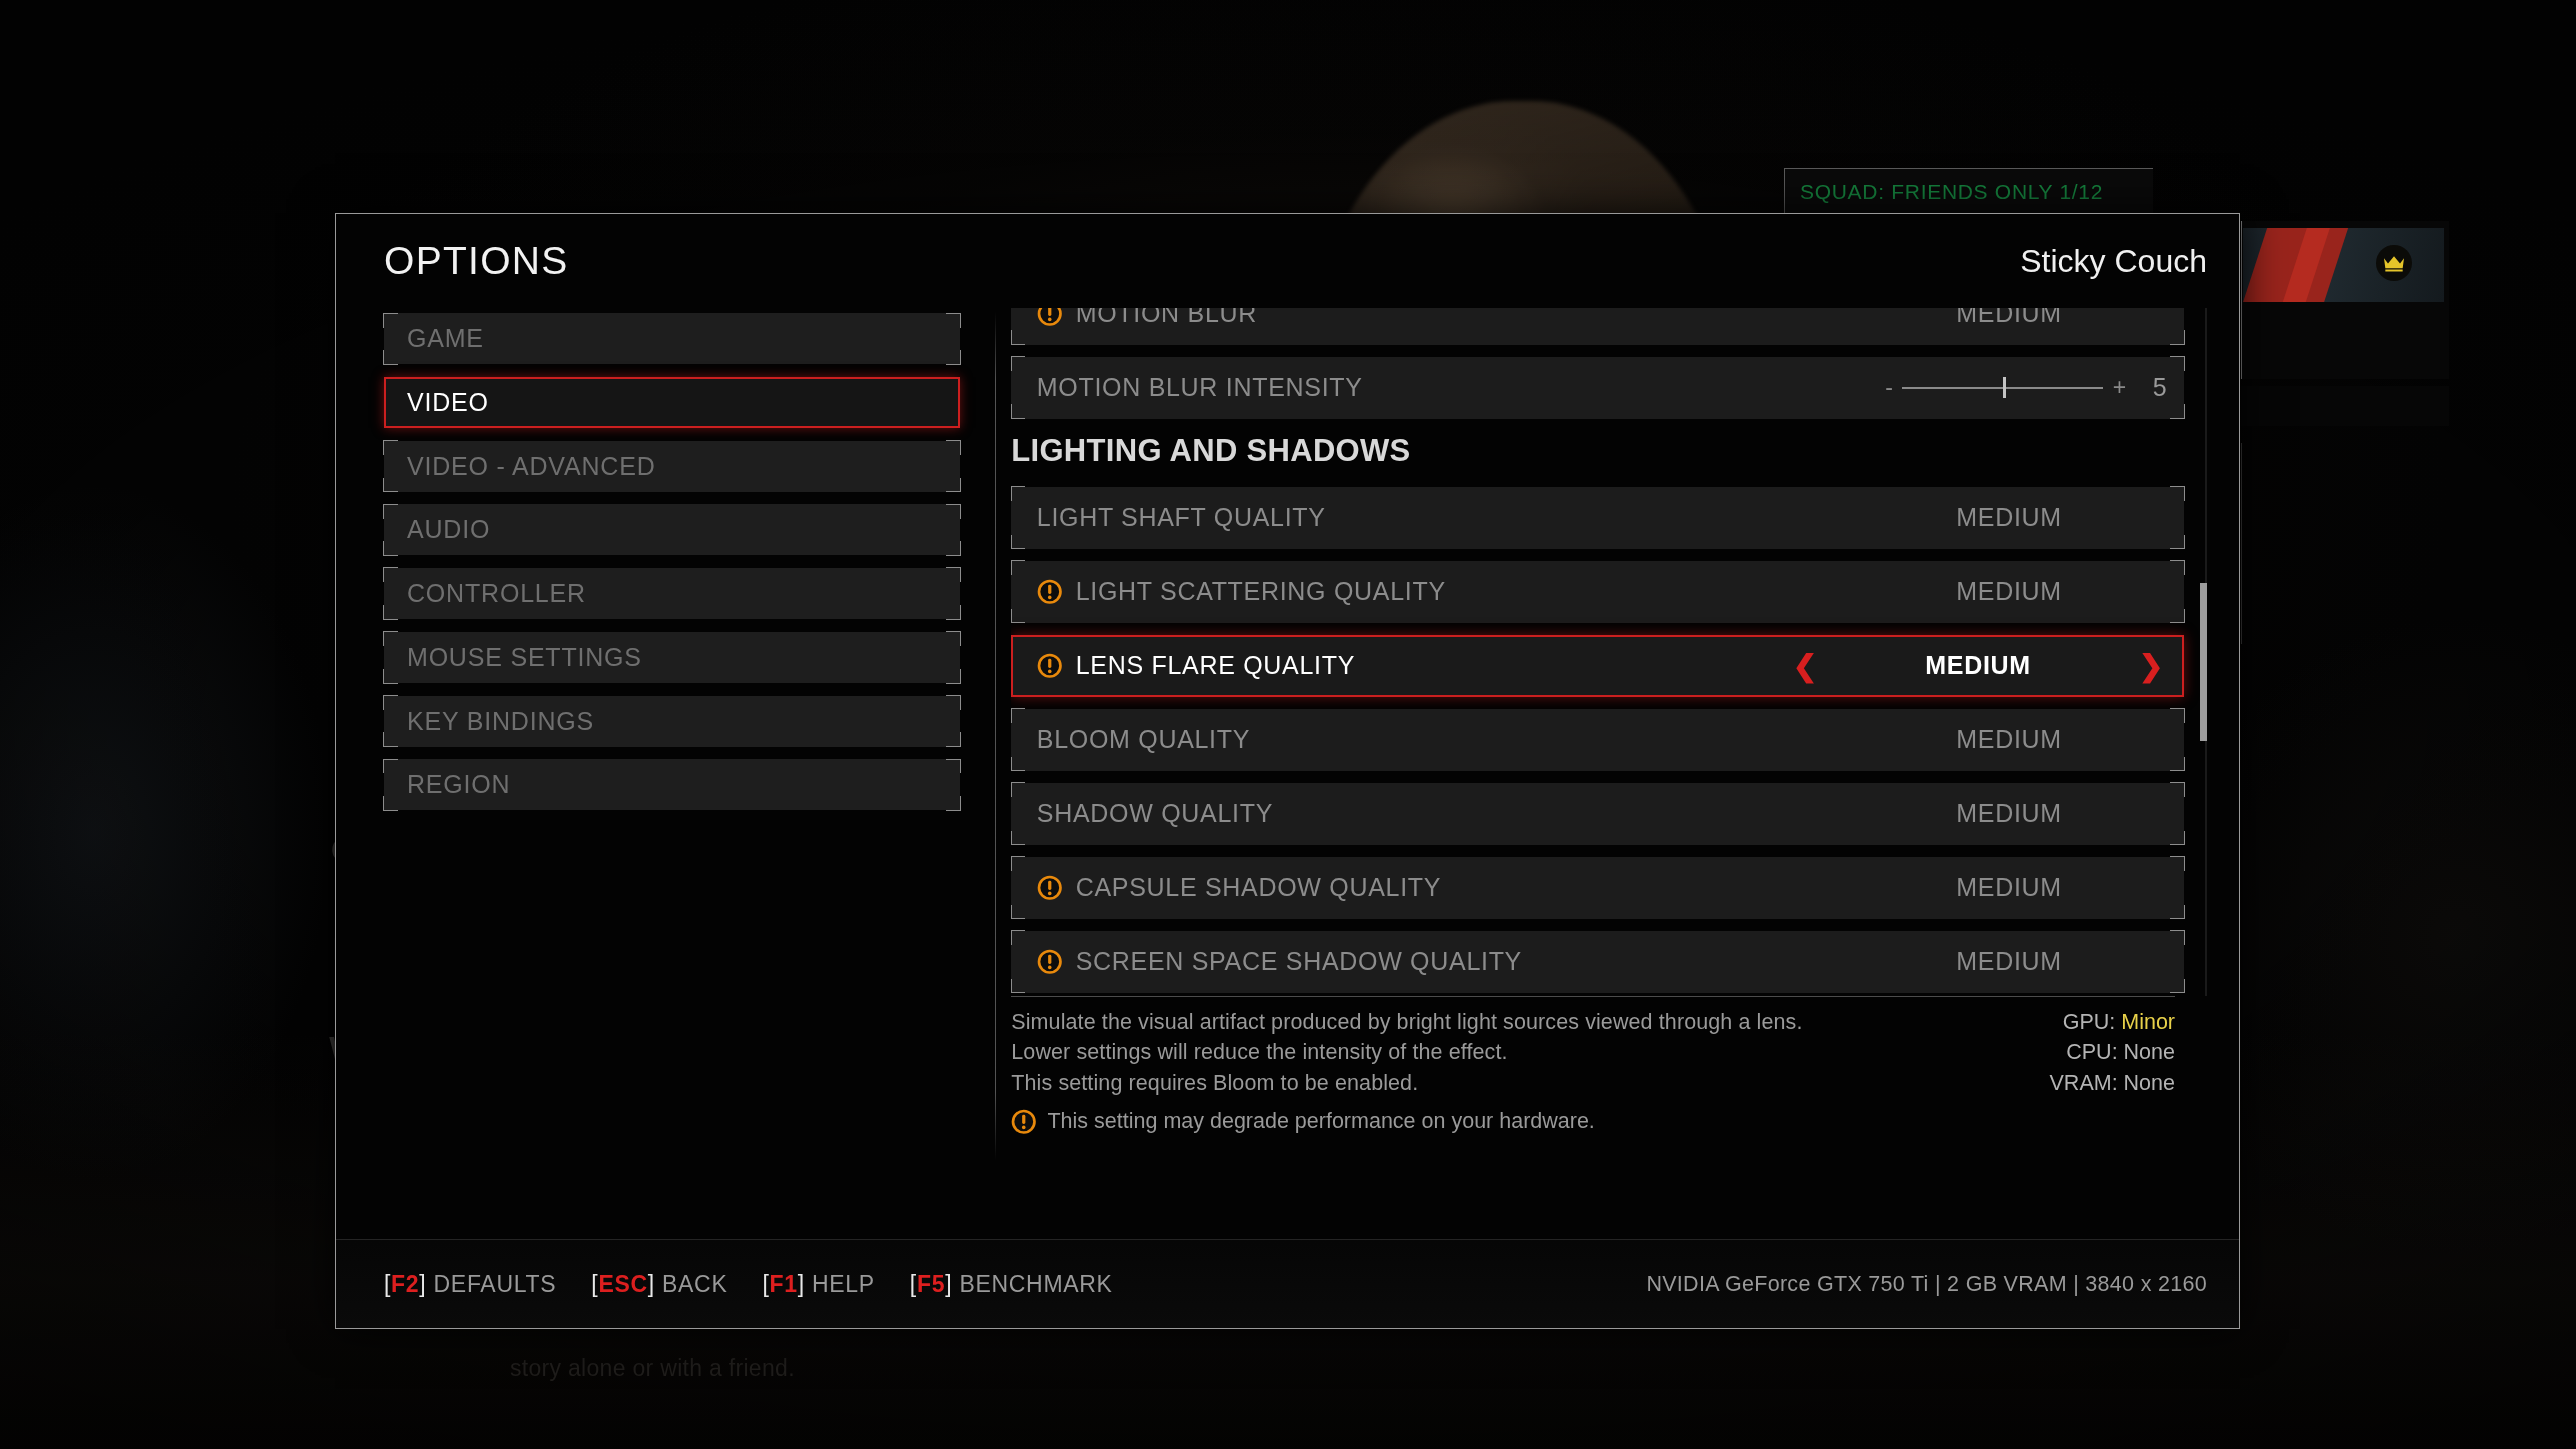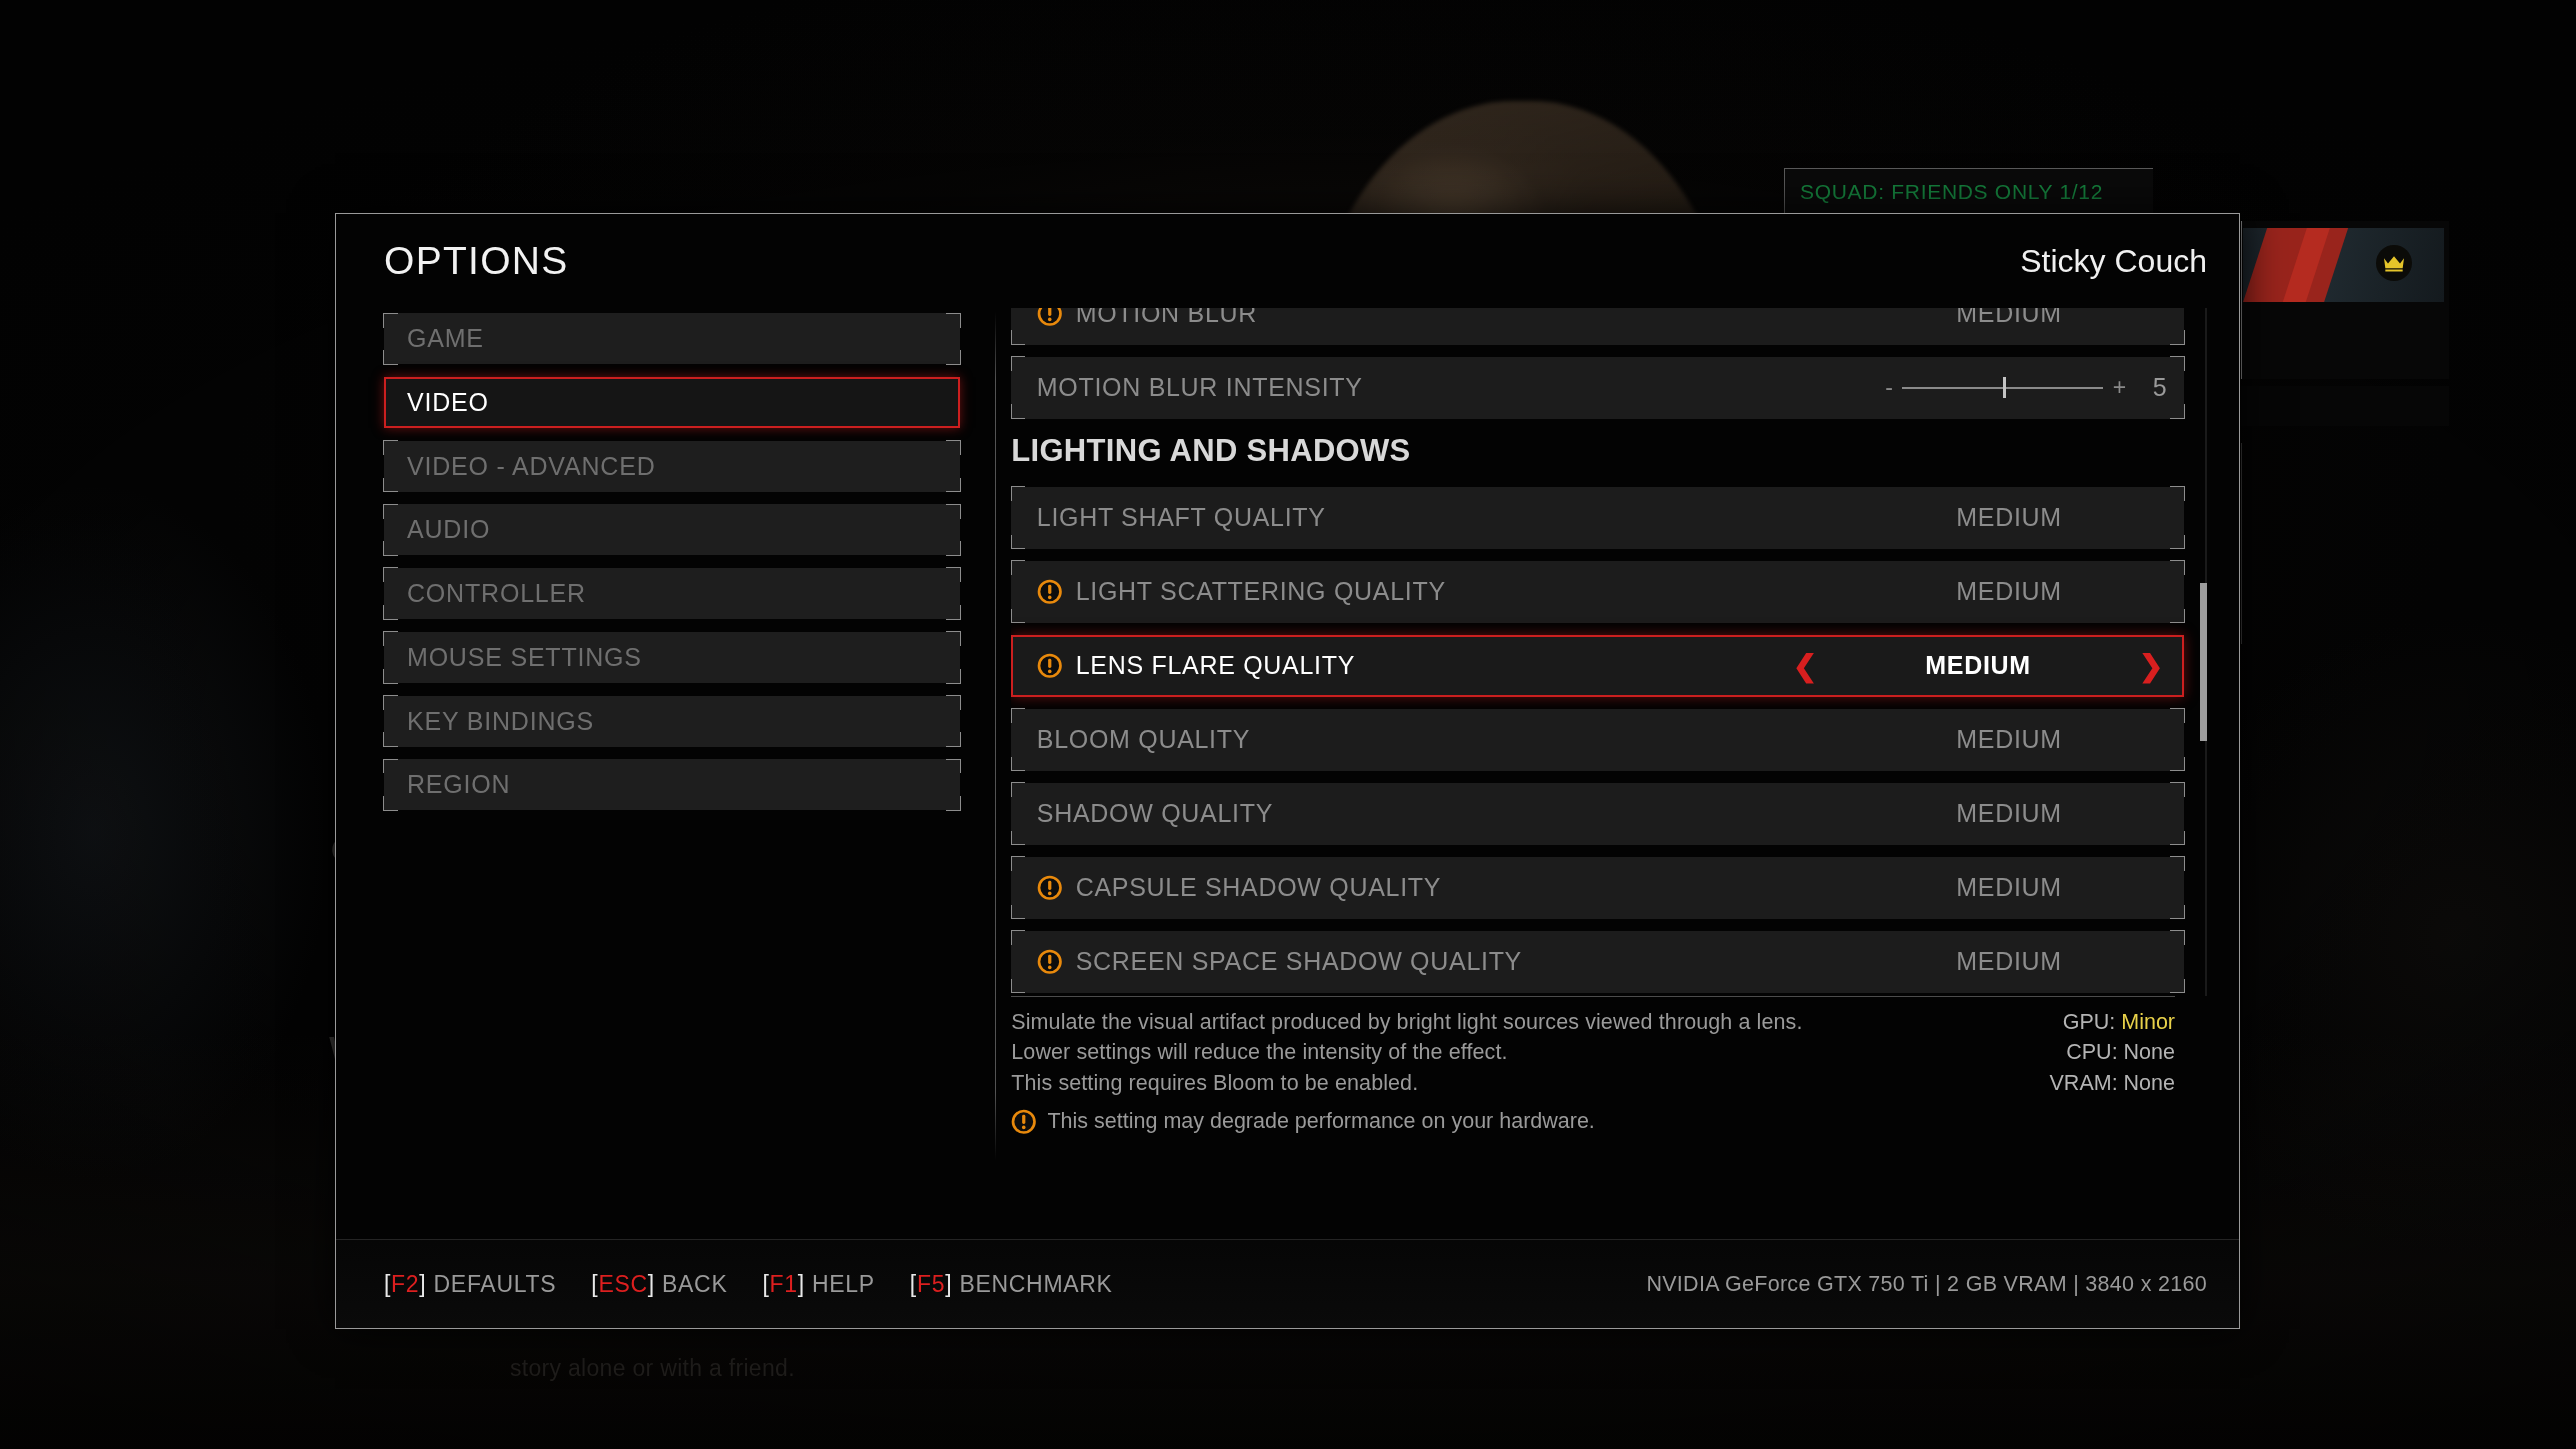--- a/index.html
+++ b/index.html
@@ -260,21 +260,21 @@
   .dlg-foot{
     position:absolute; left:0; bottom:0; width:100%; height:89px;
     display:flex; align-items:center; justify-content:space-between;
     padding:0 32px 0 48px;
     border-top:0.7px solid #242424;
     background:linear-gradient(180deg,#060606,#0a0a0a);
   }
   .hints{ display:flex; gap:35px; }
   .hint{ font-size:23px; color:#9a9a9a; letter-spacing:0.7px; }
   .hint .br-k{ color:#e8e8e8; }
-  .hint .k{ color:#dd1f1f; font-weight:400;margin-top:9px; }
+  .hint .k{ color:#dd1f1f; font-weight:700;margin-top:9px; }
   .gpuinfo{ font-size:21.5px; color:#9a9a9a; letter-spacing:0.3px; }
 </style>
 </head>
 <body>
 
 <div id="bg">
   <div class="bg-head"></div>
   <div class="bg-floor"></div>
   <div class="bg-leftglow"></div>
   <div class="bg-rightglow"></div>

